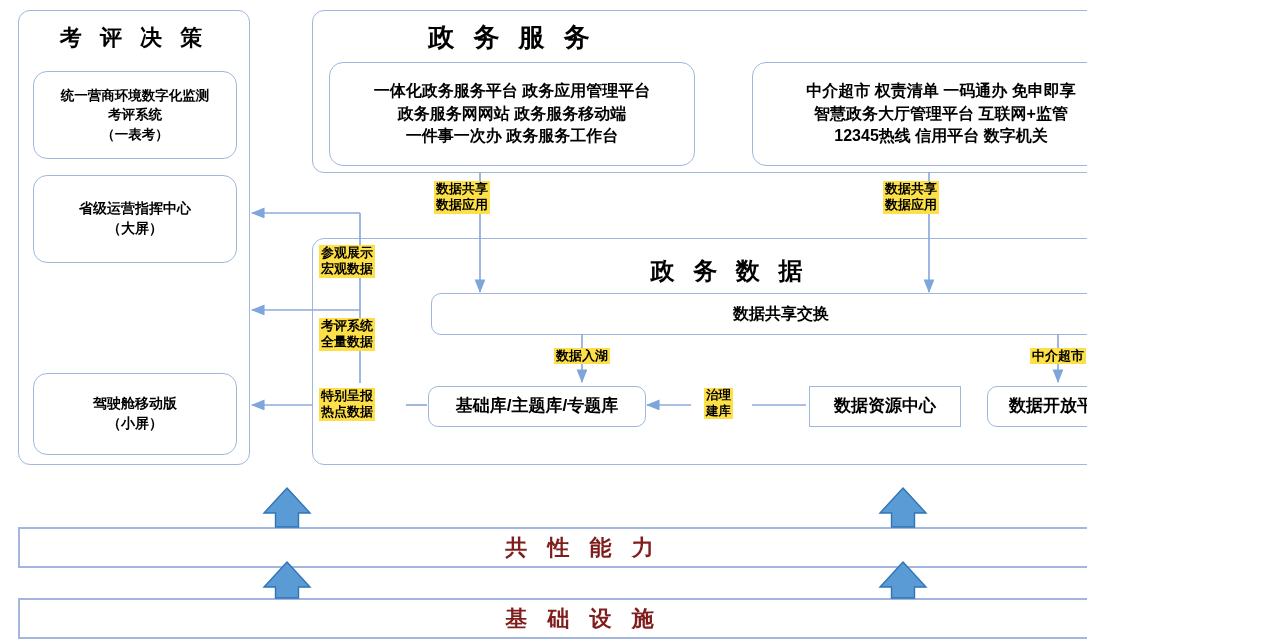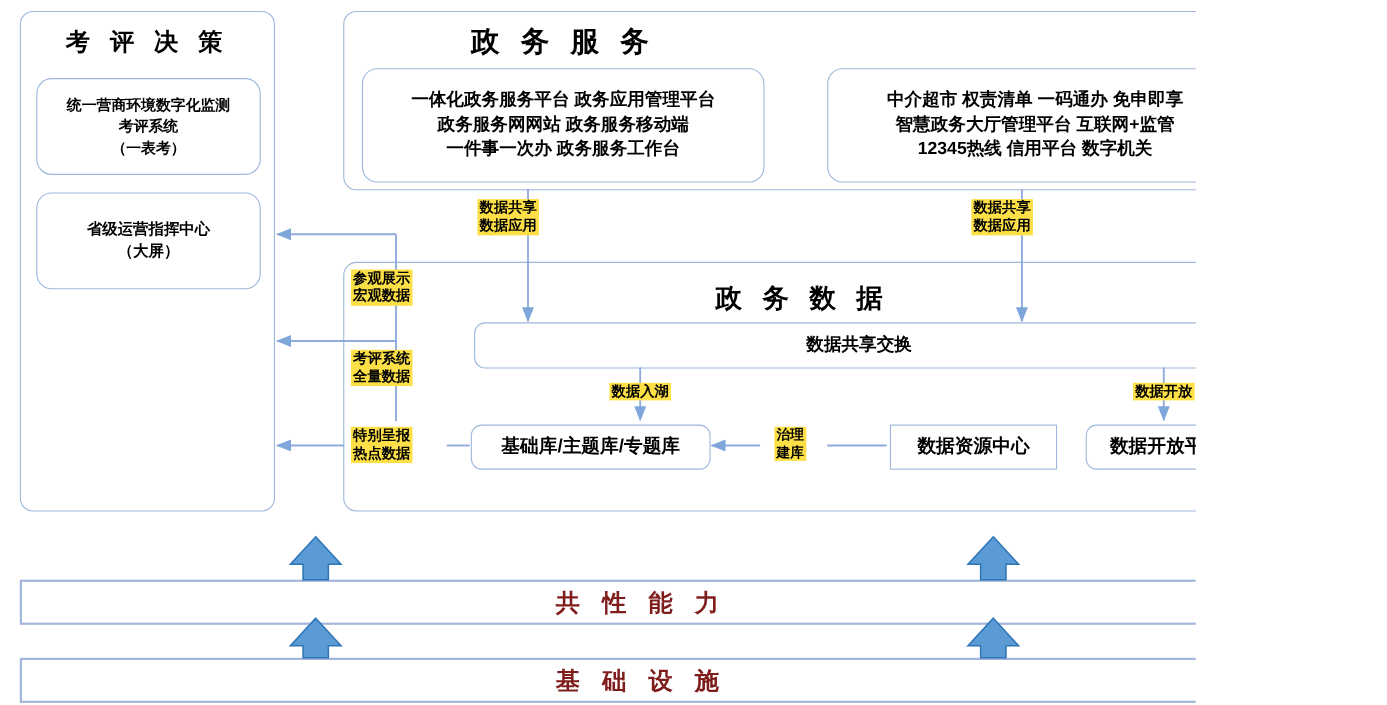--- a/index.html
+++ b/index.html
@@ -107,20 +107,24 @@
       <span class="ln">考评系统</span>
       <span class="ln">（一表考）</span>
     </div>
 
     <div class="abs inner-box" style="left:14px;top:164px;width:204px;height:88px;font-size:14px;">
       <span class="ln">省级运营指挥中心</span>
       <span class="ln">（大屏）</span>
     </div>
 
 
+    <div class="abs inner-box" style="left:14px;top:362px;width:204px;height:82px;font-size:14px;">
+      <span class="ln">驾驶舱移动版</span>
+      <span class="ln">（小屏）</span>
+    </div>
   </div>
 
   <div class="abs panel" style="left:302px;top:10px;width:835px;height:163px;">
   </div>
 
   <div class="abs" style="left:302px;top:10px;width:400px;height:163px;">
     <div class="panel-title" style="top:10px;font-size:26px;">政 务 服 务</div>
     <div class="abs inner-box" style="left:17px;top:52px;width:366px;height:104px;font-size:16px;">
       <span class="ln">一体化政务服务平台 政务应用管理平台</span>
       <span class="ln">政务服务网网站 政务服务移动端</span>
@@ -212,21 +216,21 @@
     <div>热点数据</div>
   </div>
 
   <div class="conn-label" style="left:694px;top:388px;font-size:12.5px;">
     <div>治理</div>
     <div>建库</div>
   </div>
 
   <div class="conn-label" style="left:572px;top:348px;transform:translateX(-50%);">数据入湖</div>
 
-  <div class="conn-label" style="left:1048px;top:348px;transform:translateX(-50%);">数据开放</div>
+  <div class="conn-label" style="left:1048px;top:348px;transform:translateX(-50%);">中介超市</div>
 
   <div class="abs flat-bar" style="left:8px;top:527px;width:1130px;height:41px;font-size:22px;">
     <span>共 性 能 力</span>
   </div>
 
   <div class="abs flat-bar" style="left:8px;top:598px;width:1130px;height:41px;font-size:22px;">
     <span>基 础 设 施</span>
   </div>
 
   <svg class="layer" viewBox="0 0 1261 641">

